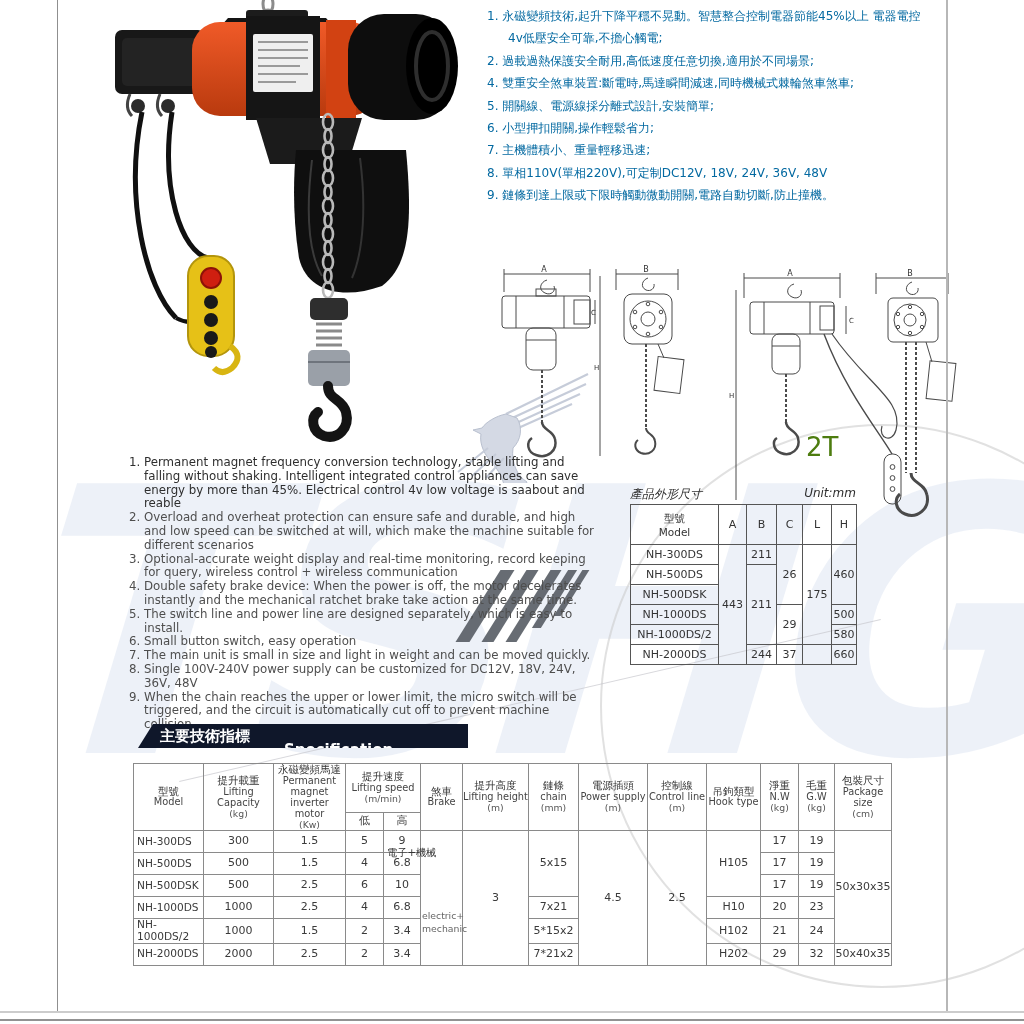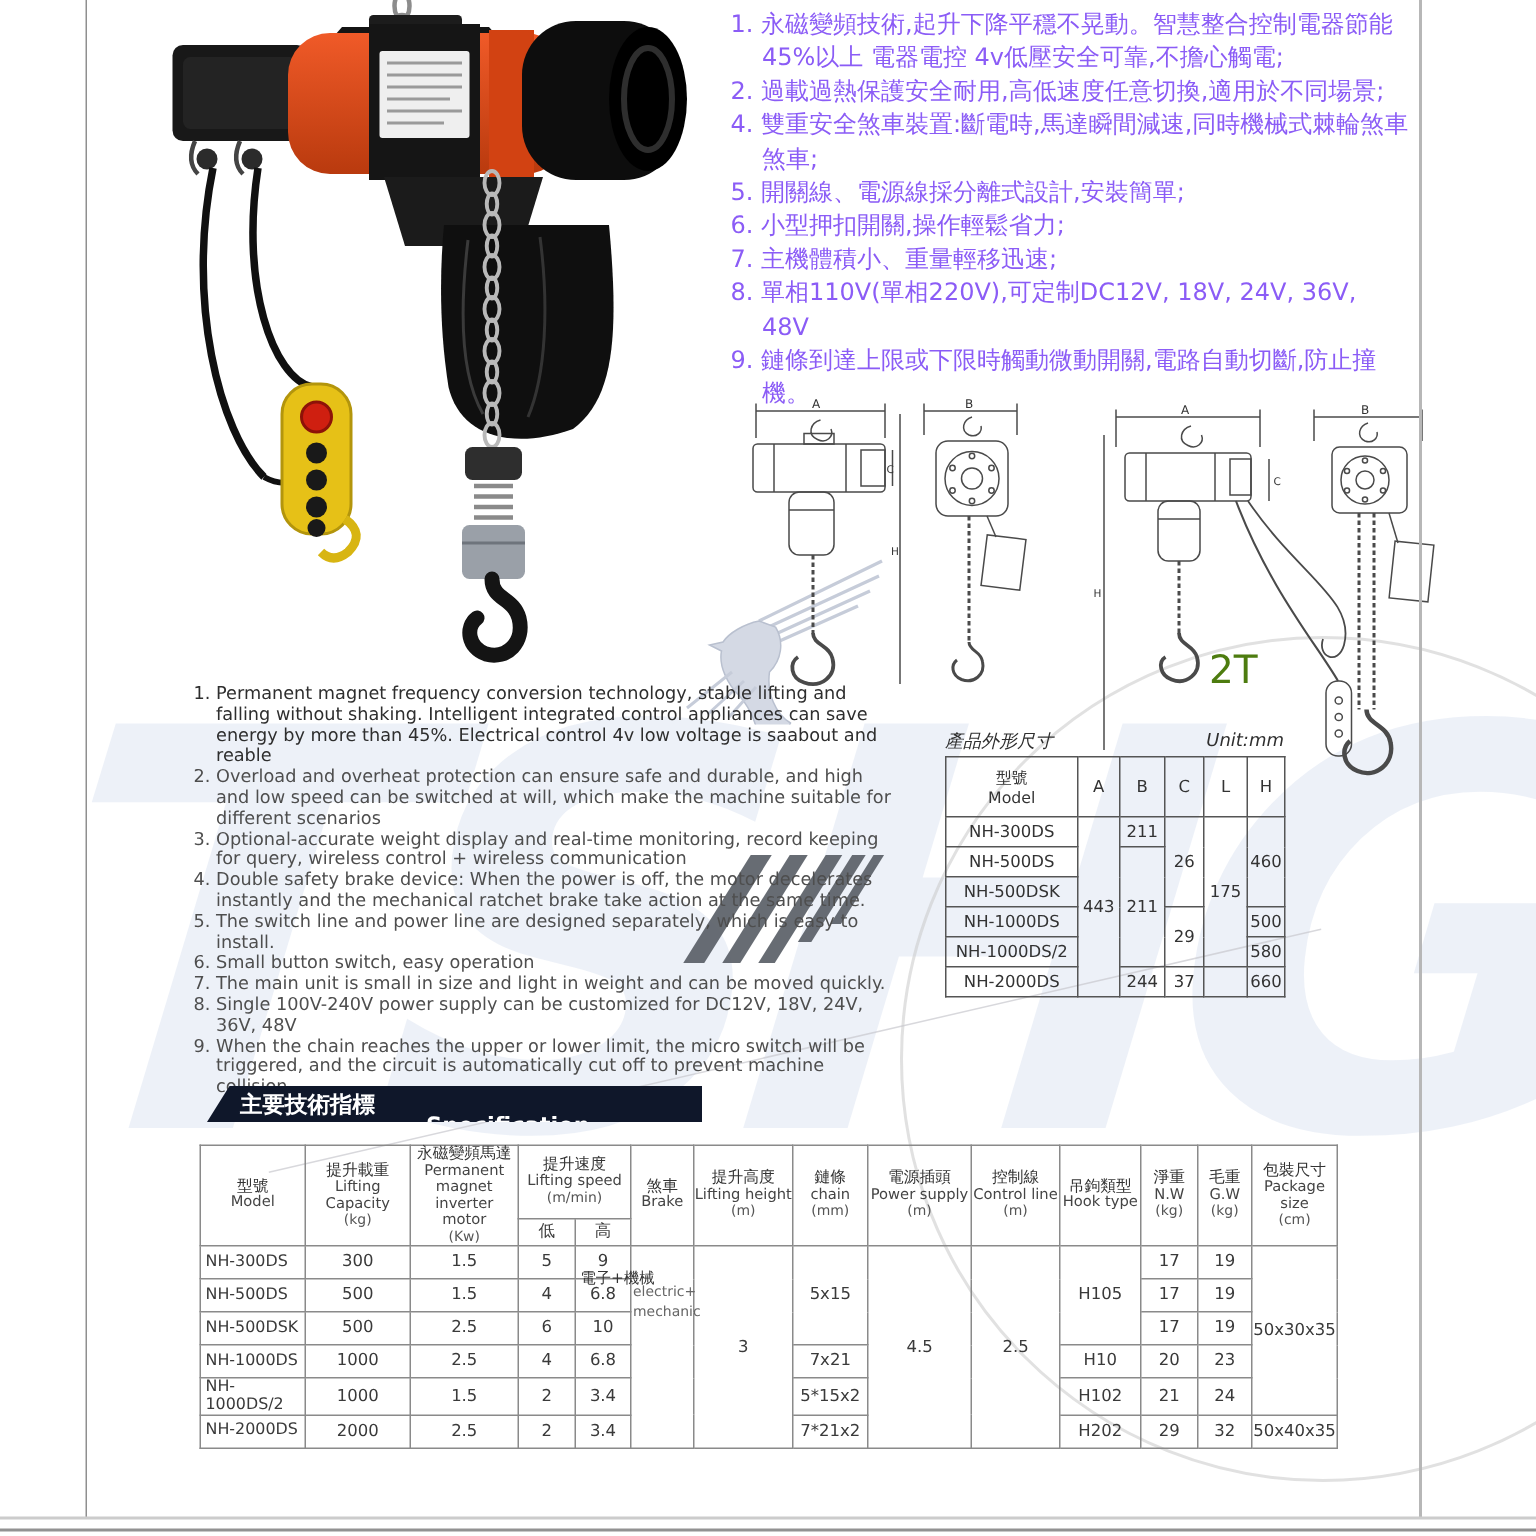--- a/index.html
+++ b/index.html
@@ -16,21 +16,21 @@
   .wm-slashes i{position:absolute;top:0;height:72px;background:#565c64;transform:skewX(-32deg);display:block;opacity:.9;}
   .wm-eagle{left:428px;top:368px;}
 
   
   .border-left{left:57px;top:0;width:1px;height:1012px;background:#8f8f8f;}
   .border-right{left:946px;top:0;width:2px;height:1012px;background:#b7b7b7;}
   .bottom-line-1{left:0;top:1011px;width:1024px;height:2px;background:#cccccc;}
   .bottom-line-2{left:0;top:1019px;width:1024px;height:2px;background:#929292;}
 
   
-  .feat-zh{left:487px;top:5px;width:452px;font-size:16px;line-height:22.4px;color:#8b5cf6;}
+  .feat-zh{left:487px;top:5px;width:452px;font-size:12px;line-height:22.4px;color:#0369a1;}
   .feat-zh .item{padding-left:21px;text-indent:-21px;}
   .feat-en{left:129px;top:456px;width:468px;font-size:11.8px;line-height:13.8px;color:#4e4e4e;}
   .feat-en .item{padding-left:15px;text-indent:-15px;}
   .feat-en .item.dark{color:#2e2e2e;}
 
   
   .dim-title-row{left:630px;top:486px;width:226px;display:flex;justify-content:space-between;
                  font-size:12px;color:#2f2f2f;font-style:italic;}
   table.dim{left:630px;top:504px;width:226px;border-collapse:collapse;table-layout:fixed;
             position:absolute;font-size:11px;color:#333;}
@@ -50,21 +50,21 @@
   table.spec{left:133px;top:763px;width:758px;border-collapse:collapse;table-layout:fixed;
              position:absolute;font-size:11px;color:#3a3a3a;}
   table.spec td,table.spec th{border:1px solid #8a8a8a;text-align:center;padding:0;font-weight:normal;line-height:1.12;}
   table.spec tr.h1{height:46px;} table.spec tr.h2{height:17px;} table.spec tr.row{height:22px;}
   table.spec .zh{display:block;font-size:10.5px;color:#333;}
   table.spec .en{display:block;font-size:9.8px;color:#444;}
   table.spec .unit{display:block;font-size:9.3px;color:#555;}
   table.spec td.model{text-align:left;padding-left:3px;font-size:10.6px;}
   td.brake-cell{position:relative;vertical-align:top;overflow:visible;}
   .brake-zh{position:absolute;top:16px;left:-34px;white-space:nowrap;font-size:10.2px;color:#333;}
-  .brake-en{margin-top:24px;text-align:center;padding-left:1px;font-size:9.3px;line-height:13px;color:#666;}
+  .brake-en{margin-top:78px;text-align:center;padding-left:1px;font-size:9.3px;line-height:13px;color:#666;}
 
   .tag-2t{left:806px;top:432px;font-size:26px;color:#4d7c0f;}
 
   svg text{font-family:"DejaVu Sans","Liberation Sans",sans-serif;}
 </style>
 </head>
 <body>
 
 <div class="page">
 

